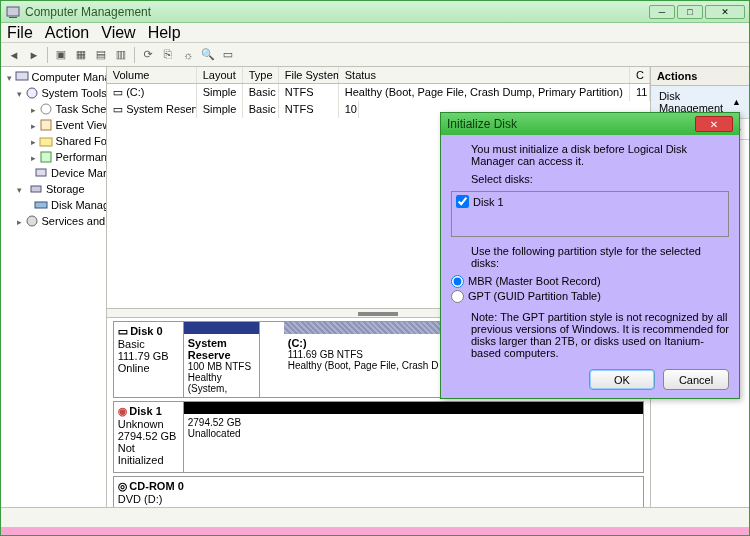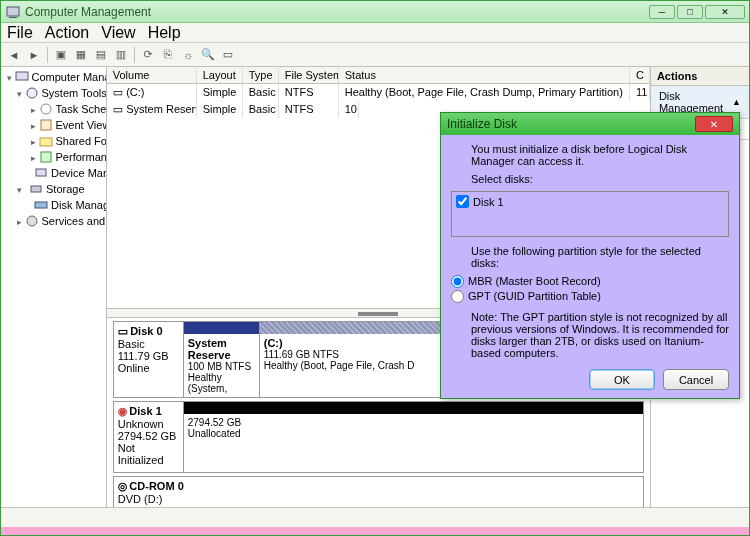--- a/index.html
+++ b/index.html
@@ -46,21 +46,21 @@
 
 .mid-split { height:10px; background:#f5f5f0; border-top:1px solid #c0c0b8; border-bottom:1px solid #c0c0b8; position:relative;}
 .mid-split::after{content:'';position:absolute;left:50%;top:3px;width:40px;height:4px;background:#888; transform:translateX(-50%);}
 
 
 .disk-area { flex:1; overflow:hidden; background:#fff; font-size:11px;}
 .disk-row { display:flex; border:1px solid #999; margin:3px 6px 0 6px; min-height:62px;}
 .disk-row.tall{min-height:72px;}
 .disk-info { width:70px; border-right:1px solid #999; padding:3px 4px; background:#fff; display:flex; flex-direction:column;}
 .disk-title{font-weight:bold; display:flex; align-items:center; gap:2px; font-size:11px;}
-.disk-parts { flex:1; display:flex; }
+.disk-parts { flex:1; display:flex;gap:24px; }
 .part { border-right:1px solid #999; padding:3px 4px; position:relative; background:#fff;}
 .part .top-strip{position:absolute;left:0;top:0;right:0;height:12px;}
 .strip-primary{background:#2a3a8a;}
 .strip-unalloc{background:#000;}
 .strip-hatch{background:repeating-linear-gradient(45deg,#d0d0d0 0,#d0d0d0 2px,#fff 2px,#fff 4px);}
 .part-label{margin-top:12px; font-weight:bold; font-size:11px;}
 .part-sub{font-size:10px;}
 
 
 .act-head{background:#f0f0e8;border-bottom:1px solid #c0c0b8;padding:3px 6px;font-weight:bold;}

